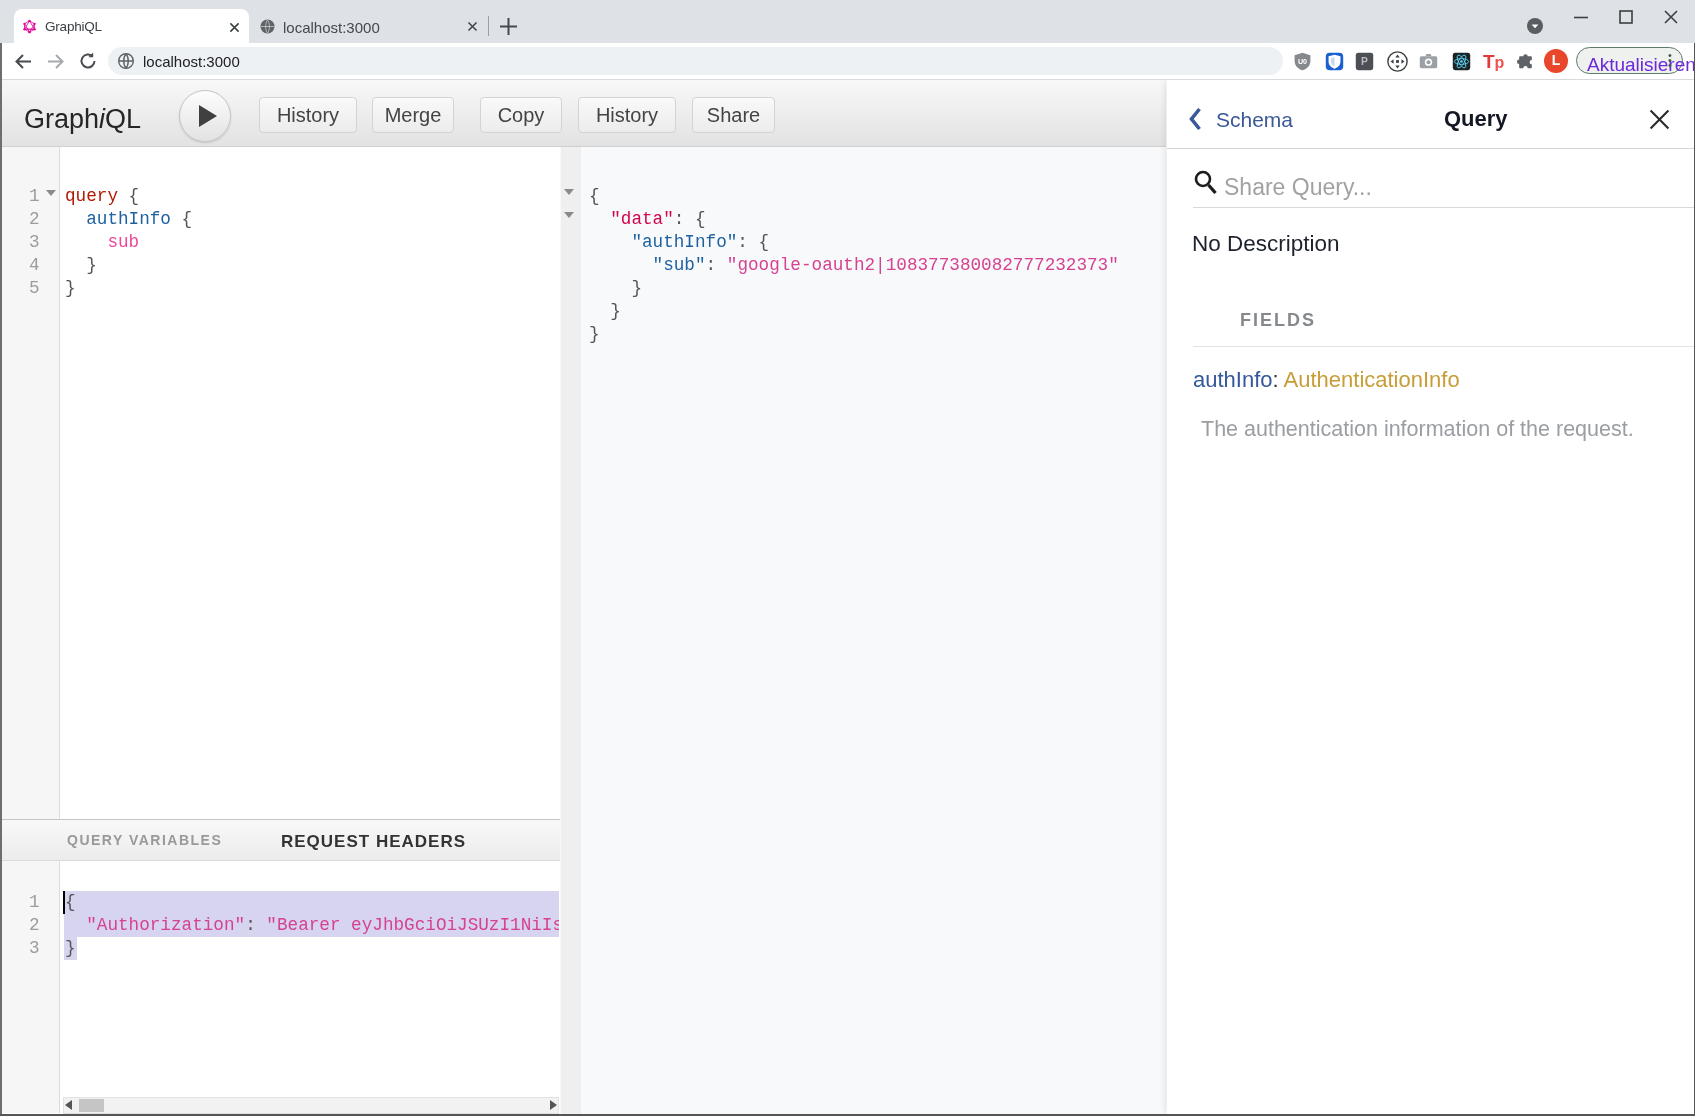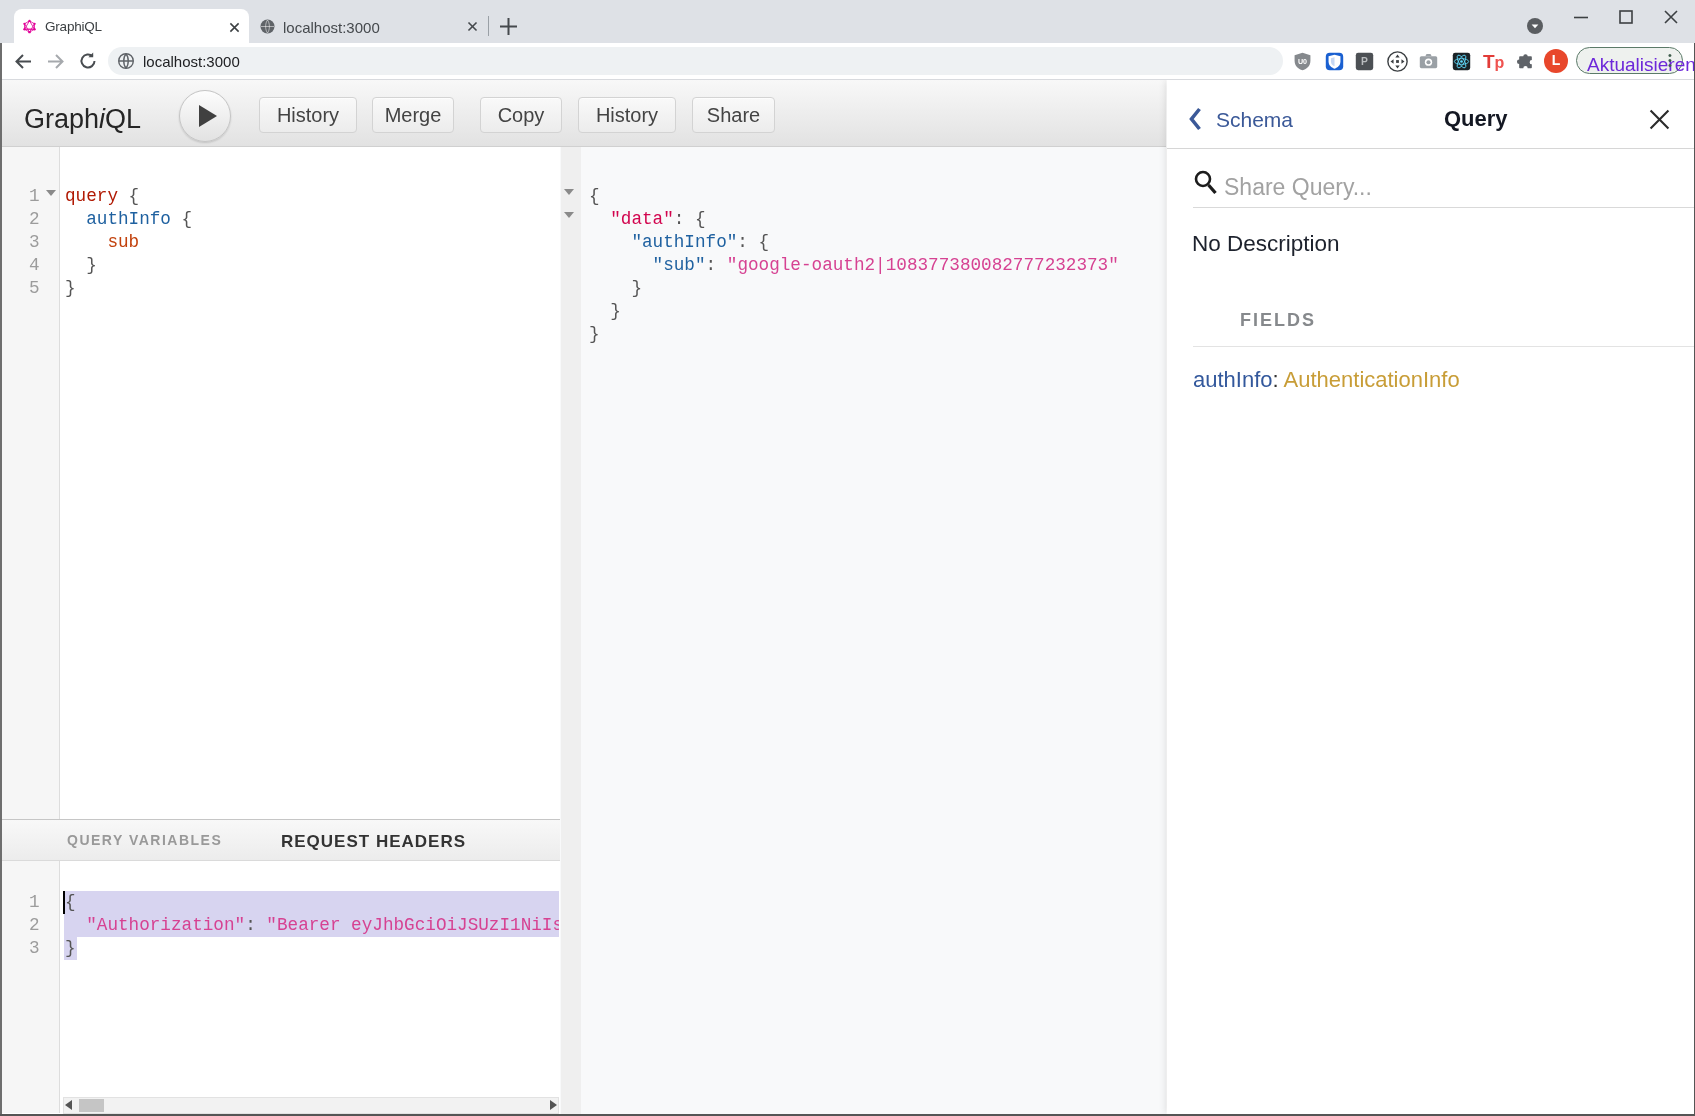--- a/index.html
+++ b/index.html
@@ -181,21 +181,21 @@
   <div class="abs" id="qeditor">
     <div class="gutter"></div>
     <div class="lnum" style="top:38px;">1</div>
     <div class="lnum" style="top:61px;">2</div>
     <div class="lnum" style="top:84px;">3</div>
     <div class="lnum" style="top:107px;">4</div>
     <div class="lnum" style="top:130px;">5</div>
     <div class="fold" style="left:45px; top:43px;"></div>
     <div class="mono abs" style="left:64px; top:38px;"><span style="color:#B11A04">query</span> <span style="color:#555">{</span>
   <span style="color:#1F61A0">authInfo</span> <span style="color:#555">{</span>
-    <span style="color:#c2410c">sub</span>
+    <span style="color:#ec4899">sub</span>
   <span style="color:#555">}</span>
 <span style="color:#555">}</span></div>
   </div>
 
   <div class="abs" id="varbar">
     <div class="abs" style="left:66px; top:12px; font-size:14px; font-weight:bold; letter-spacing:1.5px; color:#999;">QUERY VARIABLES</div>
     <div class="abs" style="left:280px; top:12px; font-size:17px; font-weight:bold; letter-spacing:1px; color:#333;">REQUEST HEADERS</div>
   </div>
   <div class="abs" id="vareditor">
     <div class="gutter"></div>
@@ -244,18 +244,19 @@
         <circle cx="10" cy="11" r="7" fill="none" stroke="#1c1c1c" stroke-width="2.6"></circle>
         <path d="M15.5 17 L22.5 25" stroke="#1c1c1c" stroke-width="3.4"></path>
       </svg>
     </div>
     <div class="abs" style="left:57px; top:94px; font-size:23px; color:#a2a2a2;">Share Query...</div>
     <div class="abs" style="left:26px; top:127px; width:501px; height:1px; background:#d9d9d9;"></div>
     <div class="abs" style="left:25px; top:151px; font-size:22.5px; color:#1d222d;">No Description</div>
     <div class="abs" style="left:25px; top:230px; font-size:18px; font-weight:bold; letter-spacing:2px; color:#86898c;margin-left:48px;">FIELDS</div>
     <div class="abs" style="left:26px; top:266px; width:501px; height:1px; background:#e3e3e3;"></div>
     <div class="abs" style="left:26px; top:287px; font-size:22px;"><span style="color:#33589c">authInfo</span><span style="color:#333">:</span> <span style="color:#c89d37">AuthenticationInfo</span></div>
+    <div class="abs" style="left:34px; top:337px; font-size:21.5px; color:#9a9da1;">The authentication information of the request.</div>
   </div>
 </div>
 
 <div class="abs" style="left:0; top:43px; width:1.5px; height:1073px; background:#6e6e6e;"></div>
 <div class="abs" style="left:1693.5px; top:43px; width:1.5px; height:1073px; background:#555;"></div>
 <div class="abs" style="left:0; top:1114px; width:1695px; height:2px; background:#555;"></div>
 
 </body></html>

